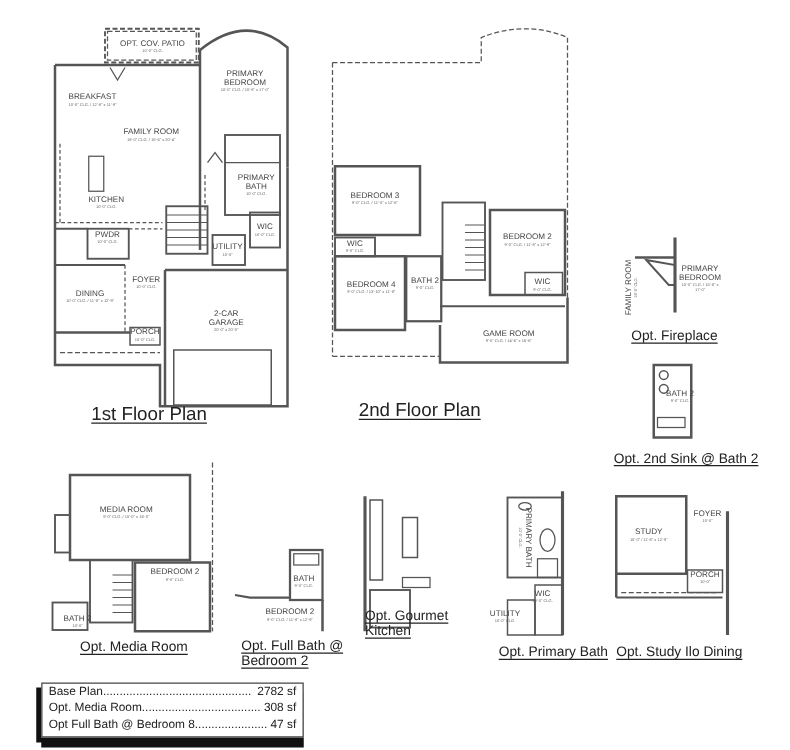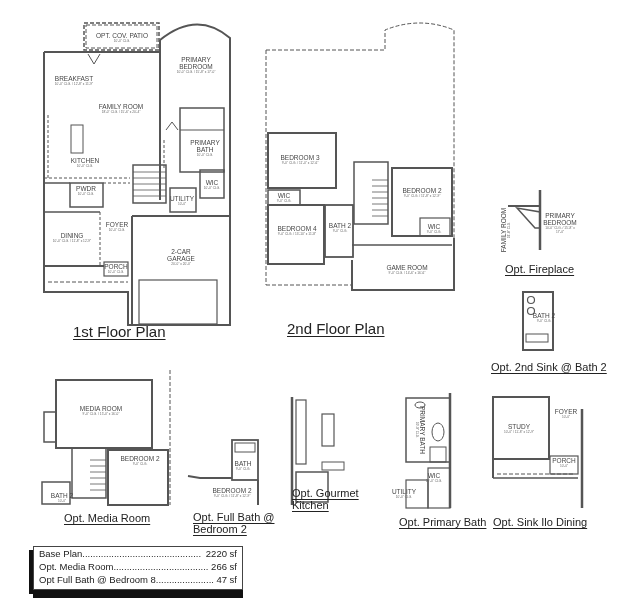--- a/index.html
+++ b/index.html
@@ -209,28 +209,28 @@
 <div class="room" style="left:564px;top:462px;"><span>PORCH</span><span class="dim">10'-0"</span></div>
 
 <div class="caption cap-big" style="left:73px;top:323px;">1st Floor Plan</div>
 <div class="caption cap-big" style="left:287px;top:320px;">2nd Floor Plan</div>
 <div class="caption cap-sm" style="left:505px;top:263px;">Opt. Fireplace</div>
 <div class="caption cap-sm" style="left:491px;top:361px;">Opt. 2nd Sink @ Bath 2</div>
 <div class="caption cap-sm" style="left:64px;top:512px;">Opt. Media Room</div>
 <div class="caption cap-sm" style="left:193px;top:511px;"><span>Opt. Full Bath @</span><br><span>Bedroom 2</span></div>
 <div class="caption cap-sm" style="left:292px;top:487px;"><span>Opt. Gourmet</span><br><span>Kitchen</span></div>
 <div class="caption cap-sm" style="left:387px;top:516px;margin-left:12px;">Opt. Primary Bath</div>
-<div class="caption cap-sm" style="left:493px;top:516px;">Opt. Sink Ilo Dining</div>
+<div class="caption cap-sm" style="left:493px;top:516px;">Opt. Study Ilo Dining</div>
 
 <div class="sqft-box">
   <div class="sqft-row">
     <span class="lbl"><span>Base Plan</span>.............................................</span>
-    <span class="val">2220 sf</span>
+    <span class="val">2782 sf</span>
   </div>
   <div class="sqft-row">
     <span class="lbl"><span>Opt. Media Room</span>.............................................</span>
-    <span class="val">266 sf</span>
+    <span class="val">308 sf</span>
   </div>
   <div class="sqft-row">
     <span class="lbl"><span>Opt Full Bath @ Bedroom 8</span>.............................................</span>
     <span class="val">47 sf</span>
   </div>
 </div>
 
 </body></html>

